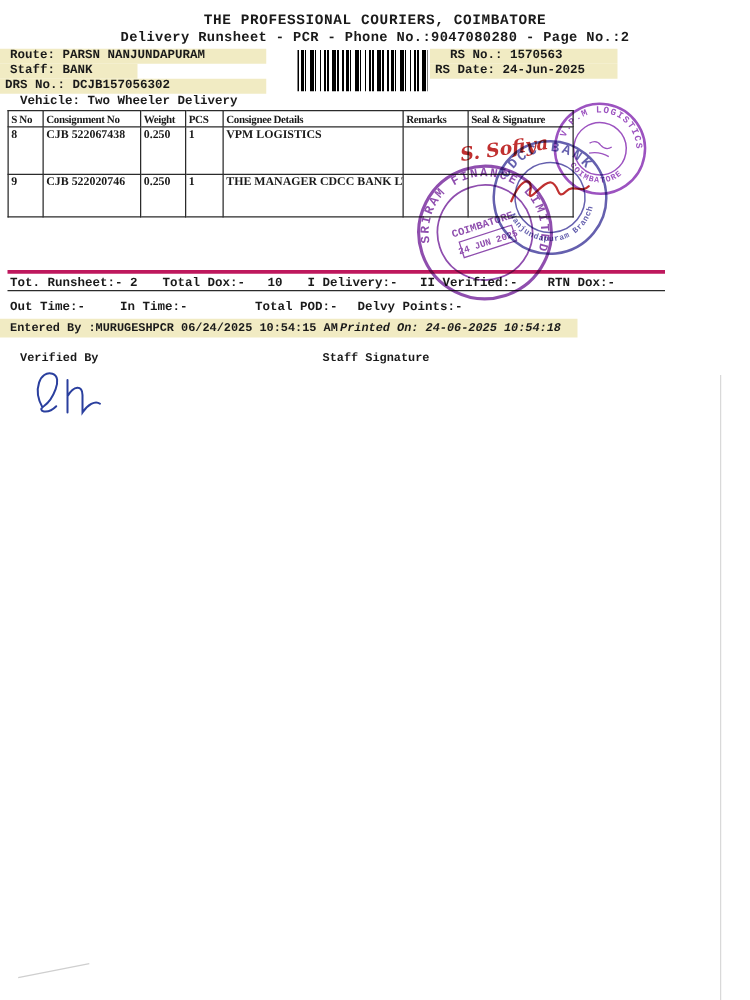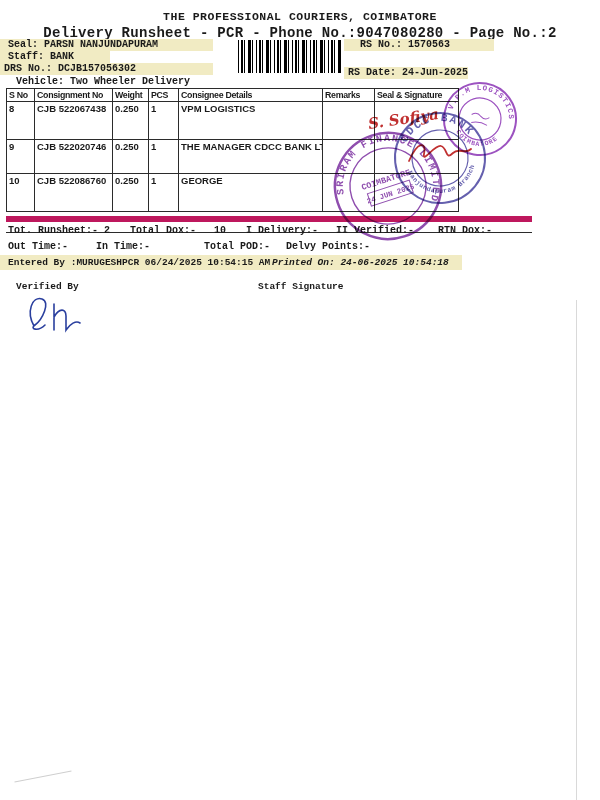--- a/index.html
+++ b/index.html
@@ -9,46 +9,46 @@
     font-family:"Liberation Mono","DejaVu Sans Mono",monospace;
     font-weight:bold;
     color:#1a1a1a;
     position:relative;
     overflow:hidden;
   }
   .abs { position:absolute; white-space:pre; }
   .center { left:0; width:600px; text-align:center; }
   .hl { background:#f1ebc3; }
   .title { font-size:11.5px; letter-spacing:.5px; }
-  .subtitle { font-size:14px; letter-spacing:.3px; }
+  .subtitle { font-size:11px; letter-spacing:.3px; }
   .meta { font-size:10px; }
   .barcode {
     background:
       repeating-linear-gradient(90deg,
         #000 0 1px, #fff 1px 3px,
         #000 3px 5px, #fff 5px 6px,
         #000 6px 7px, #fff 7px 10px,
         #000 10px 13px, #fff 13px 14px,
         #000 14px 15px, #fff 15px 18px);
   }
   table.runsheet {
     position:absolute; left:6px; top:88px; width:452px;
     border-collapse:collapse; table-layout:fixed;
-    font-size:9.5px; font-weight:bold; font-family:Liberation Sans, sans-serif;
+    font-size:9.5px; font-weight:bold; font-family:Liberation Serif, serif;
   }
   table.runsheet th, table.runsheet td {
     border:1px solid #2b2b2b; vertical-align:top; text-align:left;
     padding:1px 2px; overflow:hidden; white-space:pre;
   }
   table.runsheet th { font-size:8.8px; letter-spacing:-.3px; height:13px; }
   .row-tall td { height:38px; }
   .row-mid td { height:34px; }
   .totalsband {
     position:absolute; left:6px; top:216px; width:526px; height:17px;
-    border-top:6px solid #be185d; border-bottom:1px solid #2b2b2b;
+    border-top:3px solid #be185d; border-bottom:1px solid #2b2b2b;
     font-size:10px;
   }
   .totalsband span { position:absolute; top:3px; white-space:pre; }
   .times { font-size:10px; }
   .footline { font-size:9.5px; }
   .enteredband {
     position:absolute; left:0; top:255px; width:462px; height:15px;
     background:#f1ebc3;
   }
   .stamp { position:absolute; opacity:.85; mix-blend-mode:multiply; }
@@ -62,28 +62,28 @@
   .scan-edge-corner { position:absolute; left:14px; top:776px; width:58px; height:1px; background:#cfcfcf; transform:rotate(-11deg); }
 </style>
 </head>
 <body>
 
 <div>
 
   <div class="abs center title" style="top:10px;">THE PROFESSIONAL COURIERS, COIMBATORE</div>
   <div class="abs center subtitle" style="top:25px;">Delivery Runsheet - PCR - Phone No.:9047080280 - Page No.:2</div>
 
-  <div class="abs hl meta" style="left:0; top:39px; width:213px; height:12px; padding-left:8px;">Seal: PARSN NANJUNDAPURAM</div>
+  <div class="abs hl meta" style="left:0; top:39px; width:213px; height:12px; padding-left:8px;">Route: PARSN NANJUNDAPURAM</div>
   <div class="abs hl meta" style="left:0; top:51px; width:110px; height:12px; padding-left:8px;">Staff: BANK</div>
   <div class="abs hl meta" style="left:0; top:63px; width:213px; height:12px; padding-left:4px;">DRS No.: DCJB157056302</div>
 
   <div class="abs barcode" style="left:238px; top:40px; width:104px; height:33px;"></div>
 
   <div class="abs hl meta" style="left:344px; top:39px; width:150px; height:12px; padding-left:16px;">RS No.: 1570563</div>
-  <div class="abs hl meta" style="left:344px; top:51px; width:124px; height:12px; padding-left:4px;margin-top:16px;">RS Date: 24-Jun-2025</div>
+  <div class="abs hl meta" style="left:344px; top:51px; width:150px; height:12px; padding-left:4px;">RS Date: 24-Jun-2025</div>
 
   <div class="abs meta" style="left:16px; top:76px;">Vehicle: Two Wheeler Delivery</div>
 
   <table class="runsheet">
     <colgroup>
       <col style="width:28px">
         <col style="width:78px">
         <col style="width:36px">
         <col style="width:30px">
       <col style="width:144px">
@@ -111,29 +111,20 @@
     </tr>
     <tr class="row-mid">
       <td>9</td>
       <td>CJB 522020746</td>
       <td>0.250</td>
       <td>1</td>
       <td>THE MANAGER CDCC BANK LTD</td>
       <td></td>
       <td></td>
     </tr>
-    <tr class="row-tall">
-      <td>10</td>
-      <td>CJB 522086760</td>
-      <td>0.250</td>
-      <td>1</td>
-      <td>GEORGE</td>
-      <td></td>
-      <td></td>
-    </tr>
   </tbody>
     </table>
 
   <div class="totalsband">
     <span style="left:2px;">Tot. Runsheet:- 2</span>
     <span style="left:124px;">Total Dox:-   10</span>
     <span style="left:240px;">I Delivery:-</span>
     <span style="left:330px;">II Verified:-</span>
     <span style="left:432px;">RTN Dox:-</span>
   </div>

